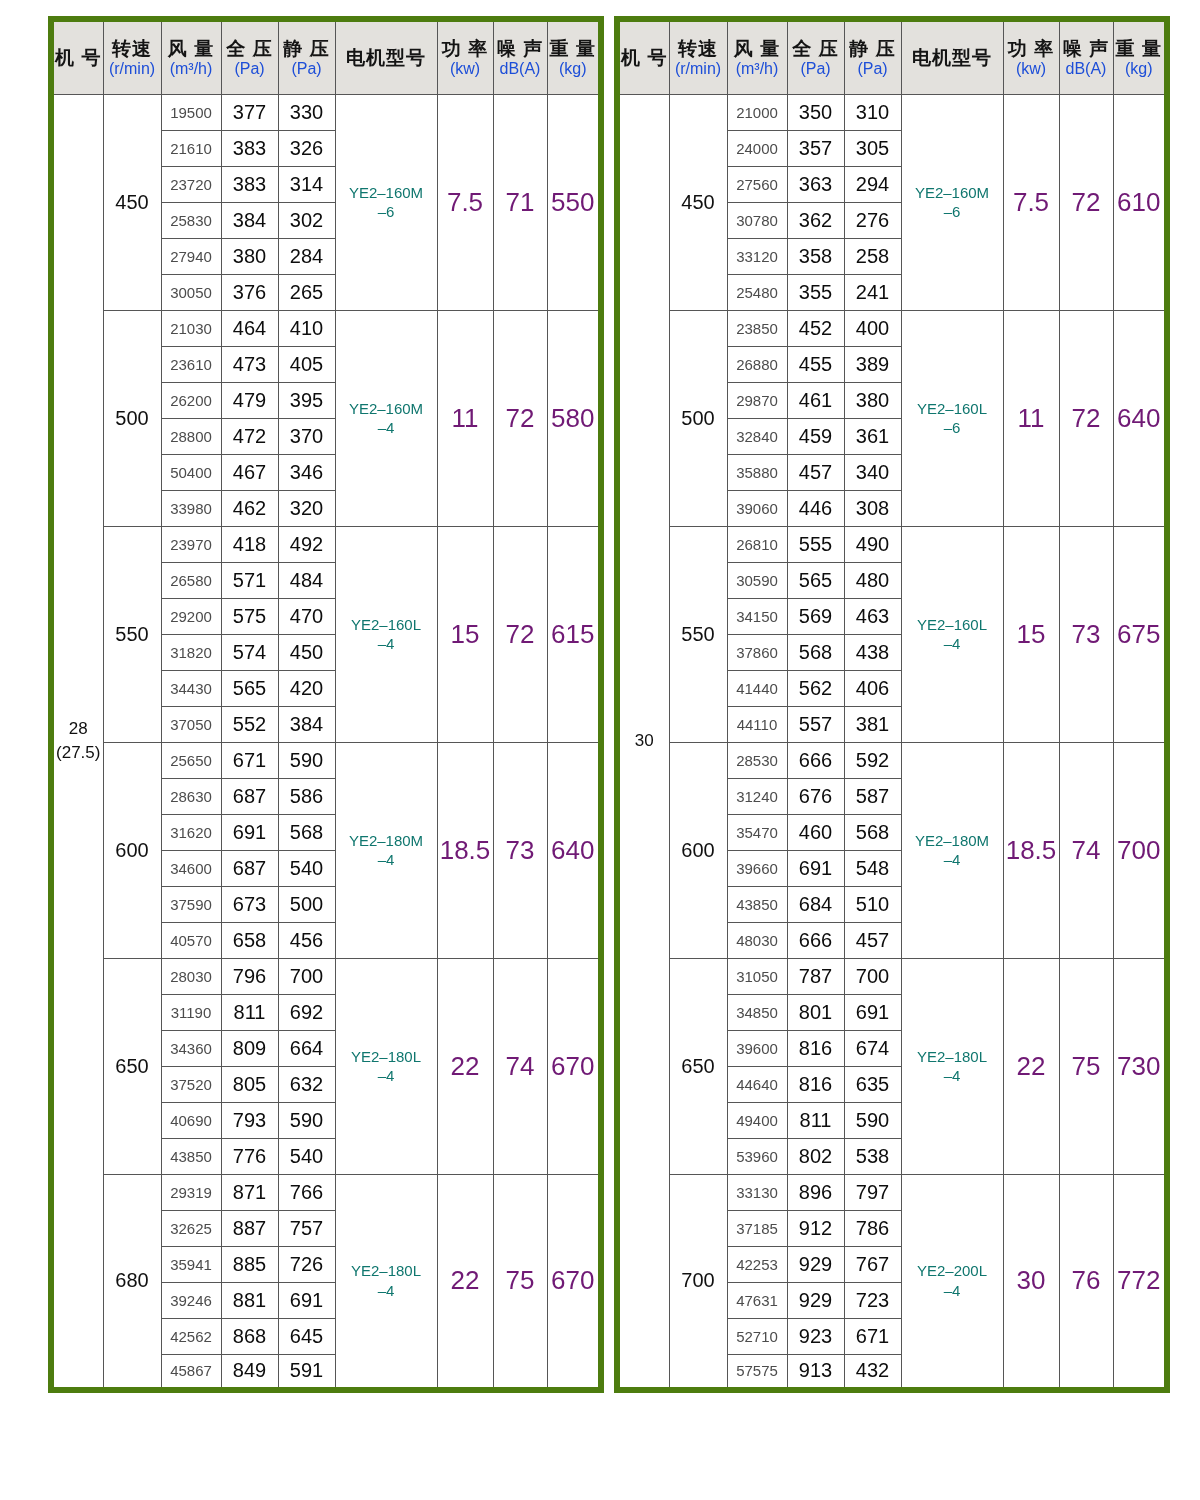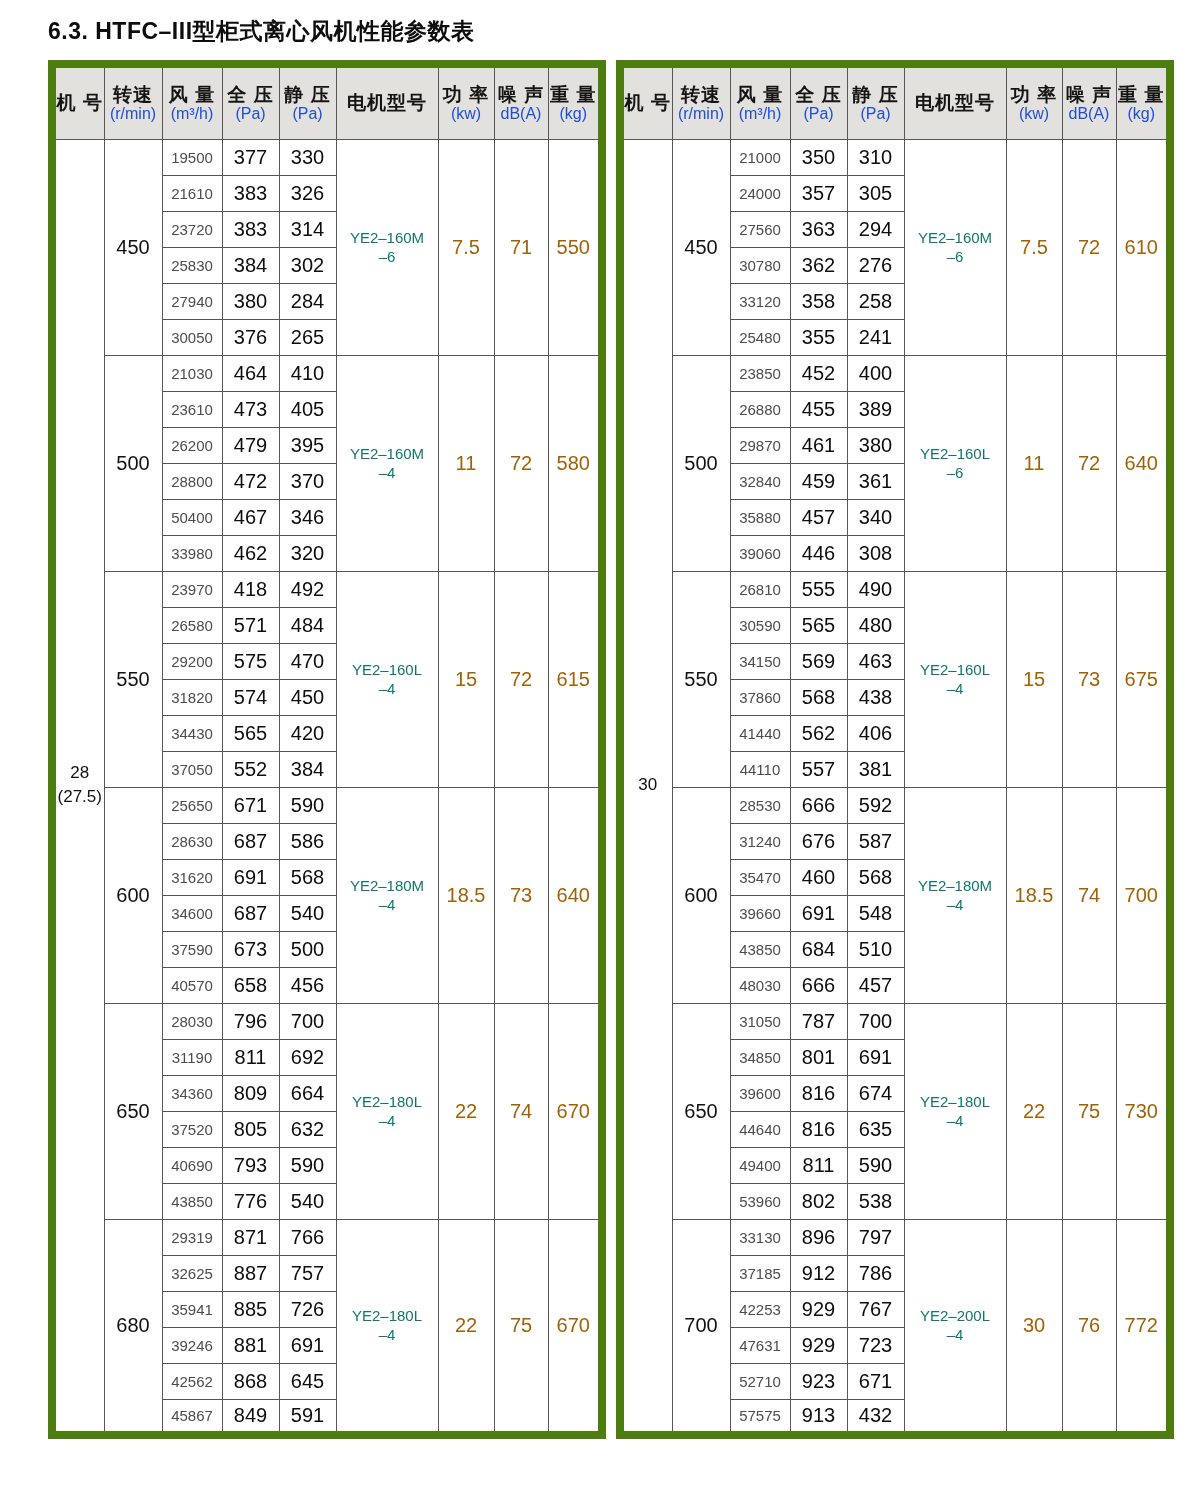--- a/index.html
+++ b/index.html
@@ -9,45 +9,44 @@
     font-family:"Liberation Sans","DejaVu Sans",sans-serif;
     color:#111;position:relative;overflow:hidden;
   }
   .title{
     font-size:23px;font-weight:bold;color:#0d0d0d;
     margin:0 0 13px 0;letter-spacing:0.5px;
   }
   .tables{display:flex;gap:10px;align-items:flex-start;}
   table.perf{
     border-collapse:collapse;table-layout:fixed;
-    width:550px;border:8px solid #4d7c0f;
+    width:550px;border:6px solid #4d7c0f;
   }
   table.perf th, table.perf td{
     border:1px solid #565656;padding:0;margin:0;
     text-align:center;vertical-align:middle;overflow:hidden;
     background:#ffffff;
   }
   table.perf thead tr{height:75px;}
   table.perf thead th{background:#e3e1dd;font-weight:normal;}
   table.perf tbody tr{height:36px;}
   .h1l{font-size:19px;font-weight:bold;color:#141414;line-height:1.15;letter-spacing:1px;}
   .h2l{font-size:16px;font-weight:normal;color:#1d4ed8;line-height:1.1;letter-spacing:0px;}
   td.fanno{font-size:17px;color:#101010;line-height:1.4;background:#ffffff;}
   td.speed{font-size:20px;color:#101010;background:#ffffff;}
   td.flow{font-size:15px;color:#4c4c4c;}
   td.total, td.static{font-size:20px;color:#0d0d0d;}
   td.motor{font-size:15px;color:#0f766e;line-height:1.3;}
-  td.pnw{font-size:20px;color:#a16207;}
+  td.pnw{font-size:26px;color:#701a75;}
   td.shaded{background:#e9e7e3;}
 </style>
 </head>
 <body>
 
 <div class="page">
-  <h1 class="title">6.3. HTFC–III型柜式离心风机性能参数表</h1>
   <div class="tables">
       <table class="perf">
         <colgroup>
           <col style="width: 52px;">
           <col style="width: 58px;">
           <col style="width: 60px;">
           <col style="width: 57px;">
           <col style="width: 57px;">
           <col style="width: 102px;">
           <col style="width: 56px;">

